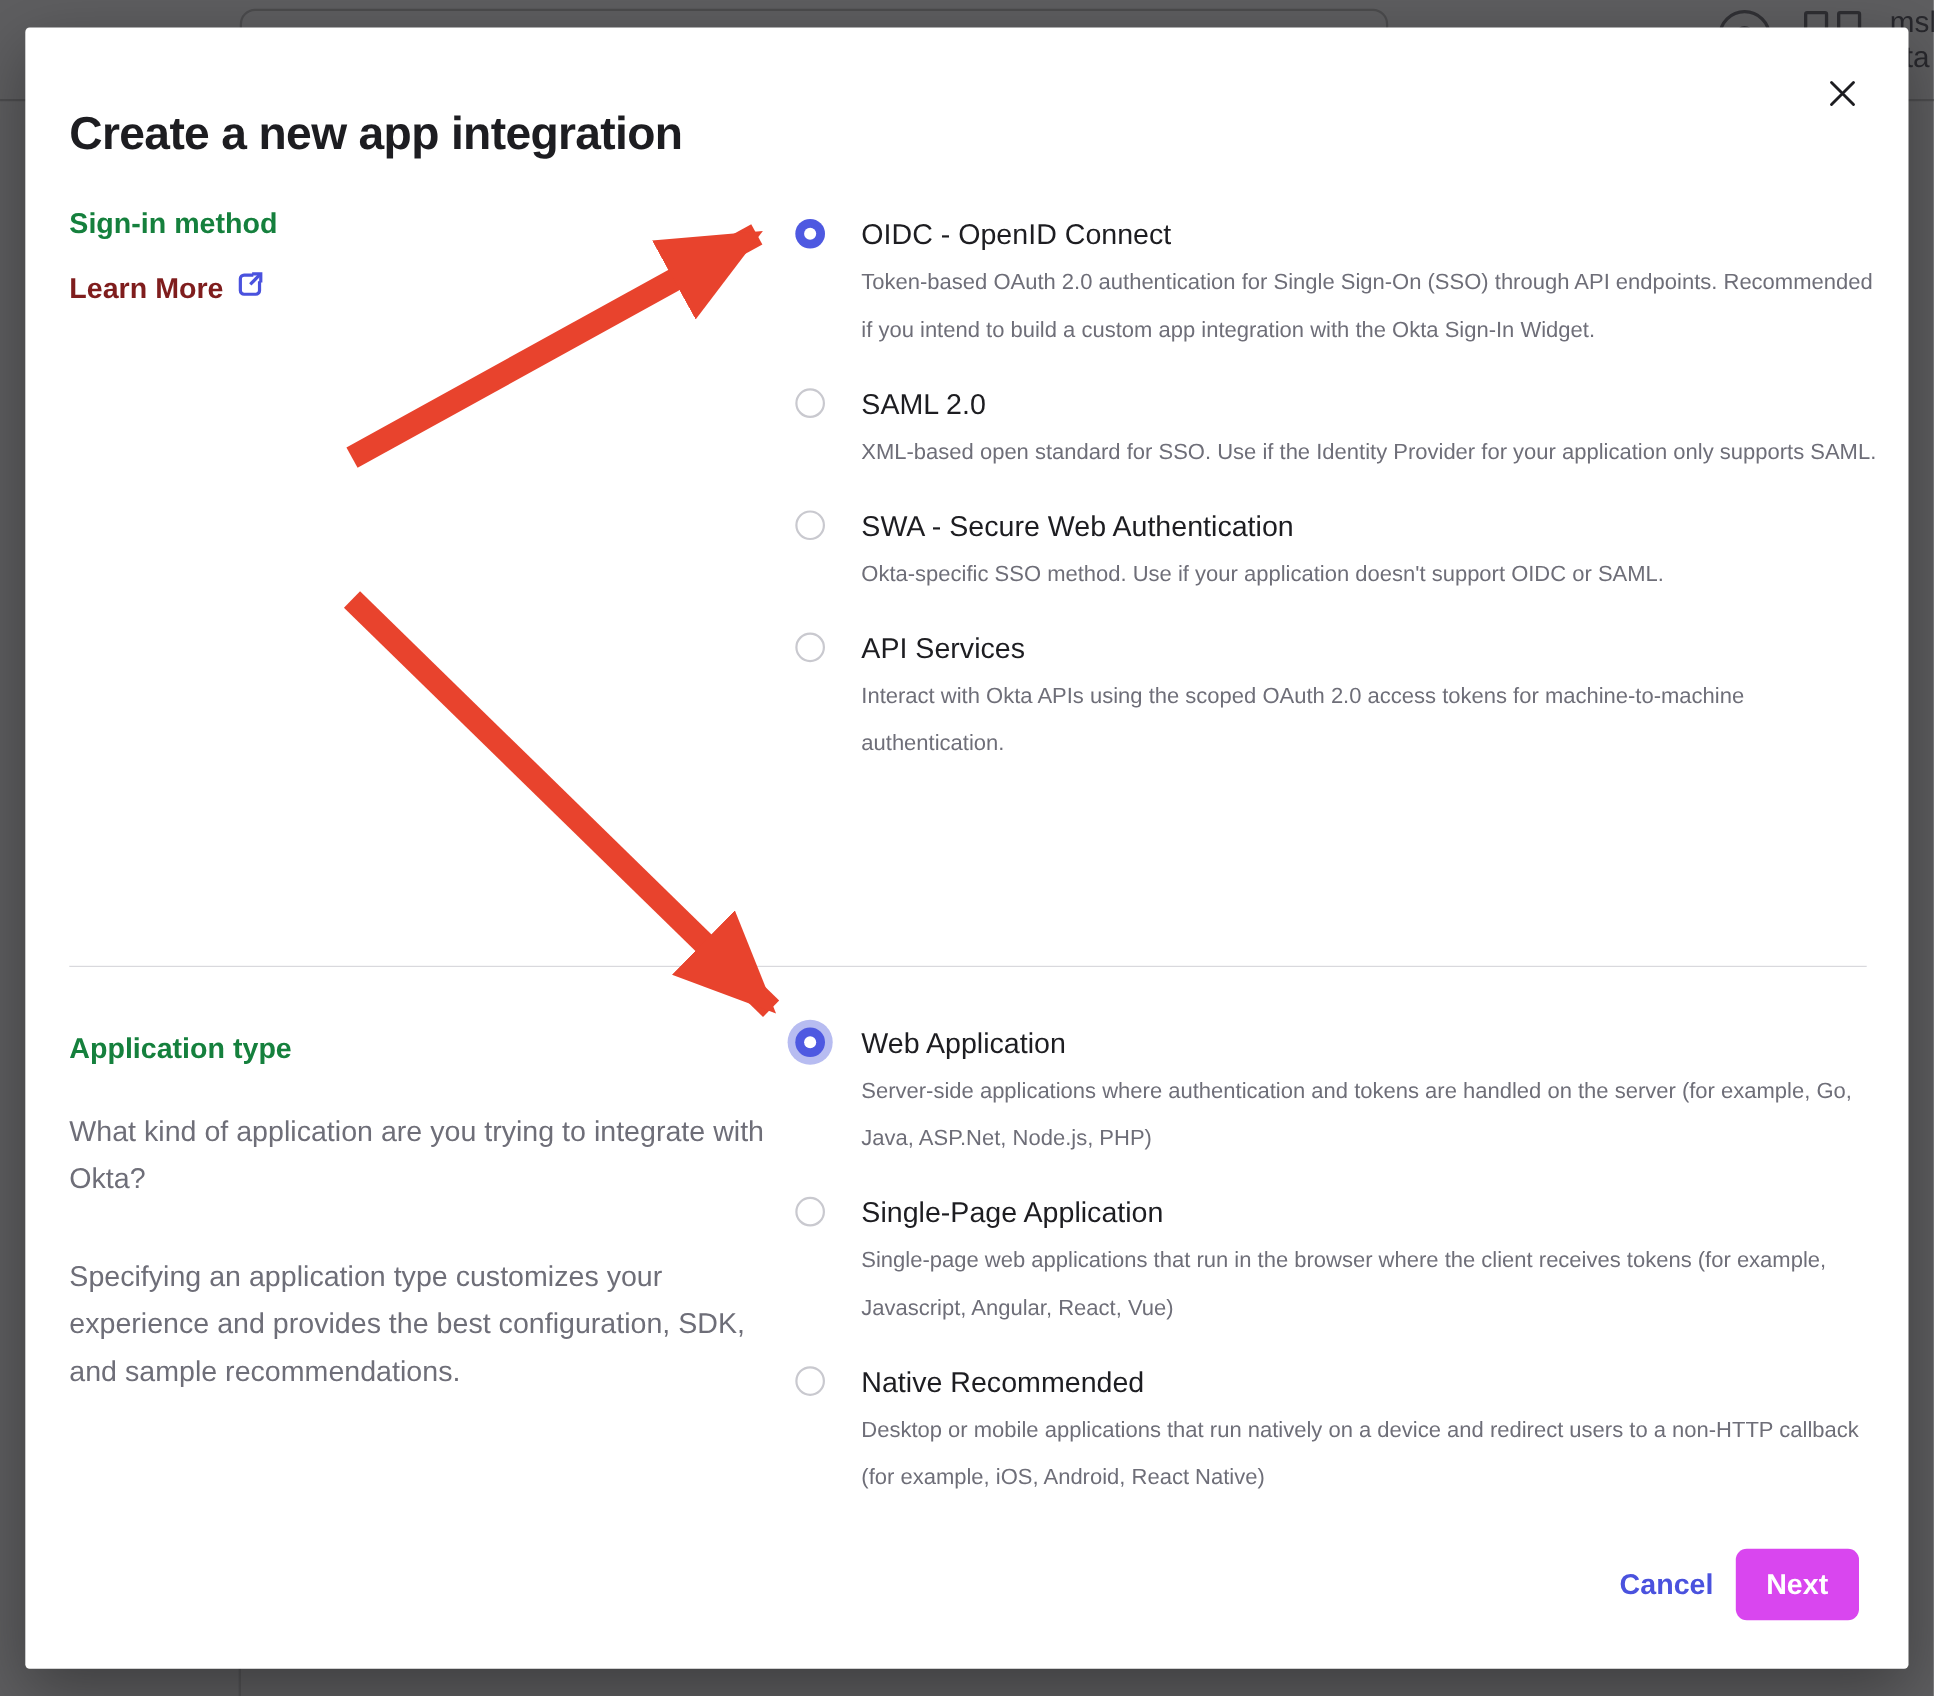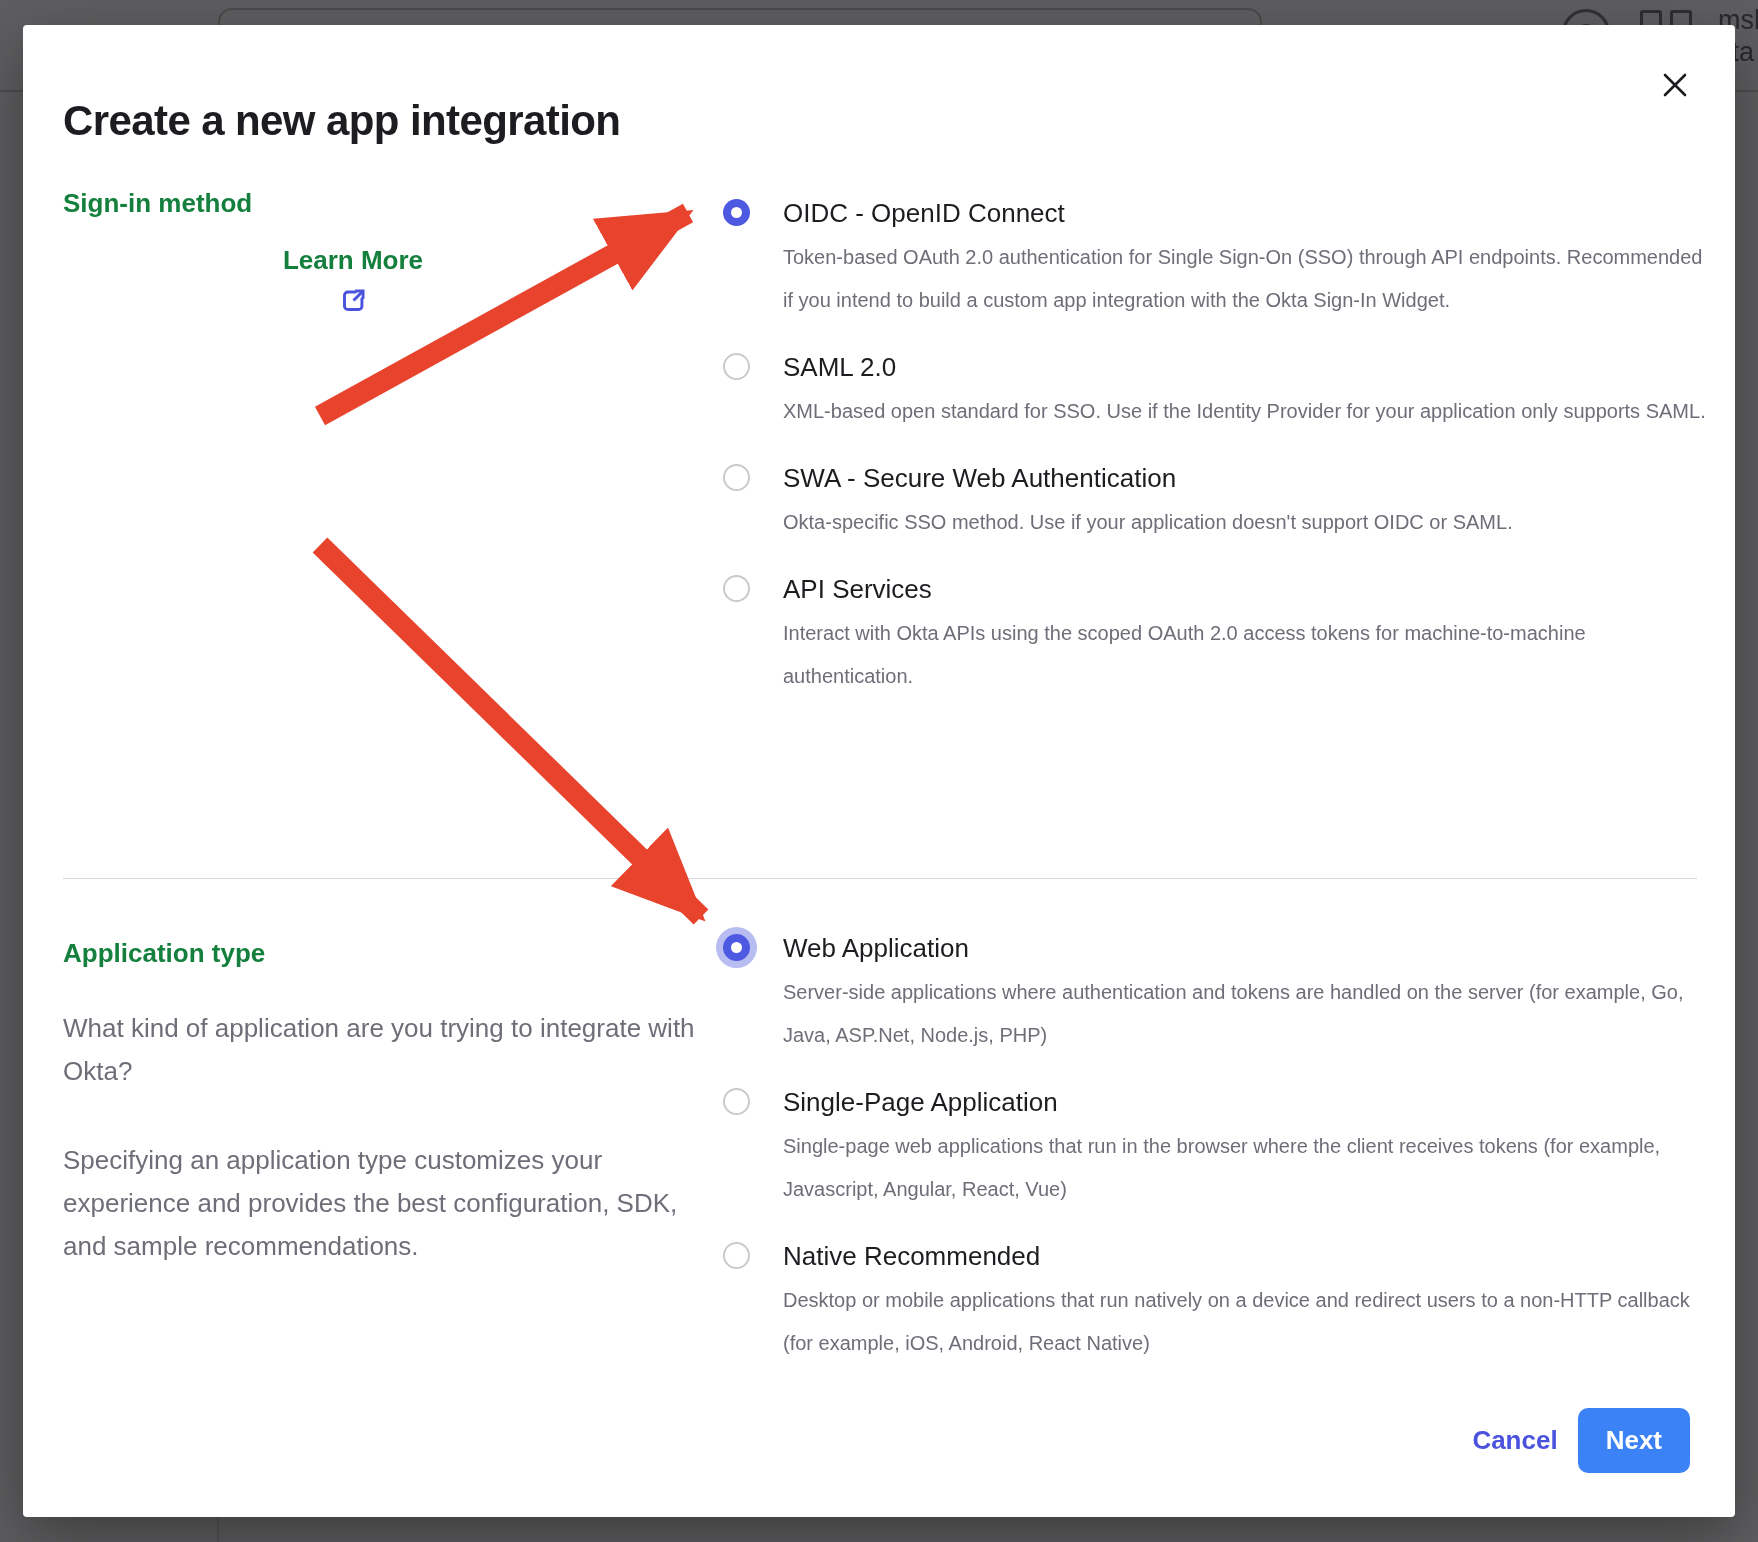--- a/index.html
+++ b/index.html
@@ -21,21 +21,21 @@
   .bg-grid span{width:16px;height:16px;border:3px solid #2e2e32;border-radius:3px;display:block;}
   .bg-user{position:absolute;left:1718px;top:4px;color:#28282d;font-size:27px;line-height:32px;}
   
   .modal{position:absolute;left:23px;top:25px;width:1712px;height:1492px;background:#ffffff;
     border-radius:4px;box-shadow:0 20px 60px rgba(0,0,0,.35);}
   .close{position:absolute;top:44px;right:44px;width:32px;height:32px;cursor:pointer;}
   .title{position:absolute;left:40px;top:72px;font-size:42px;font-weight:700;color:#1d1d21;letter-spacing:-0.6px;}
   .col-label{font-size:26px;font-weight:700;color:#15803d;line-height:32px;}
   .left1{position:absolute;left:40px;top:162px;width:580px;}
   .learn-more{margin-top:26px;display:flex;align-items:center;gap:11px;
-    color:#15803d;font-weight:700;font-size:26px;cursor:pointer;flex-direction:column;}
+    color:#7f1d1d;font-weight:700;font-size:26px;cursor:pointer;}
   .left2{position:absolute;left:40px;top:912px;width:640px;}
   .para{font-size:26px;color:#6e6e78;line-height:43px;}
   .para.p1{margin-top:38px;}
   .para.p2{margin-top:46px;}
   .divider{position:absolute;left:40px;top:853px;width:1634px;height:1px;background:#d5d5da;}
   
   .opts{position:absolute;left:700px;width:990px;}
   .opts1{top:170px;}
   .opts2{top:905px;}
   .option{display:flex;align-items:flex-start;margin-bottom:27px;cursor:pointer;}
@@ -44,21 +44,21 @@
   .radio.selected{border:none;background:#4e59e1;}
   .radio.selected::after{content:"";position:absolute;left:8px;top:8px;width:11px;height:11px;
     border-radius:50%;background:#ffffff;}
   .radio.halo{box-shadow:0 0 0 7px #b7bcf1;}
   .opt-text{margin-left:33px;width:925px;}
   .opt-label{font-size:26px;color:#1d1d21;line-height:36px;}
   .opt-desc{font-size:20px;color:#6e6e78;line-height:43px;margin-top:5px;}
   
   .footer{position:absolute;right:45px;bottom:44px;display:flex;align-items:center;gap:20px;}
   .cancel{color:#4a52de;font-size:26px;font-weight:700;cursor:pointer;}
-  .next{background:#3b82f6;color:#ffffff;font-size:26px;font-weight:700;
+  .next{background:#d946ef;color:#ffffff;font-size:26px;font-weight:700;
     border:none;border-radius:10px;padding:17px 28px;cursor:pointer;font-family:"Liberation Sans",sans-serif;}
   
   .arrows{position:absolute;left:0;top:0;pointer-events:none;z-index:5;}
 </style>
 </head>
 <body>
 
 <div class="bg-topbox"></div>
 <div class="bg-hline"></div>
 <div class="bg-vline"></div>

